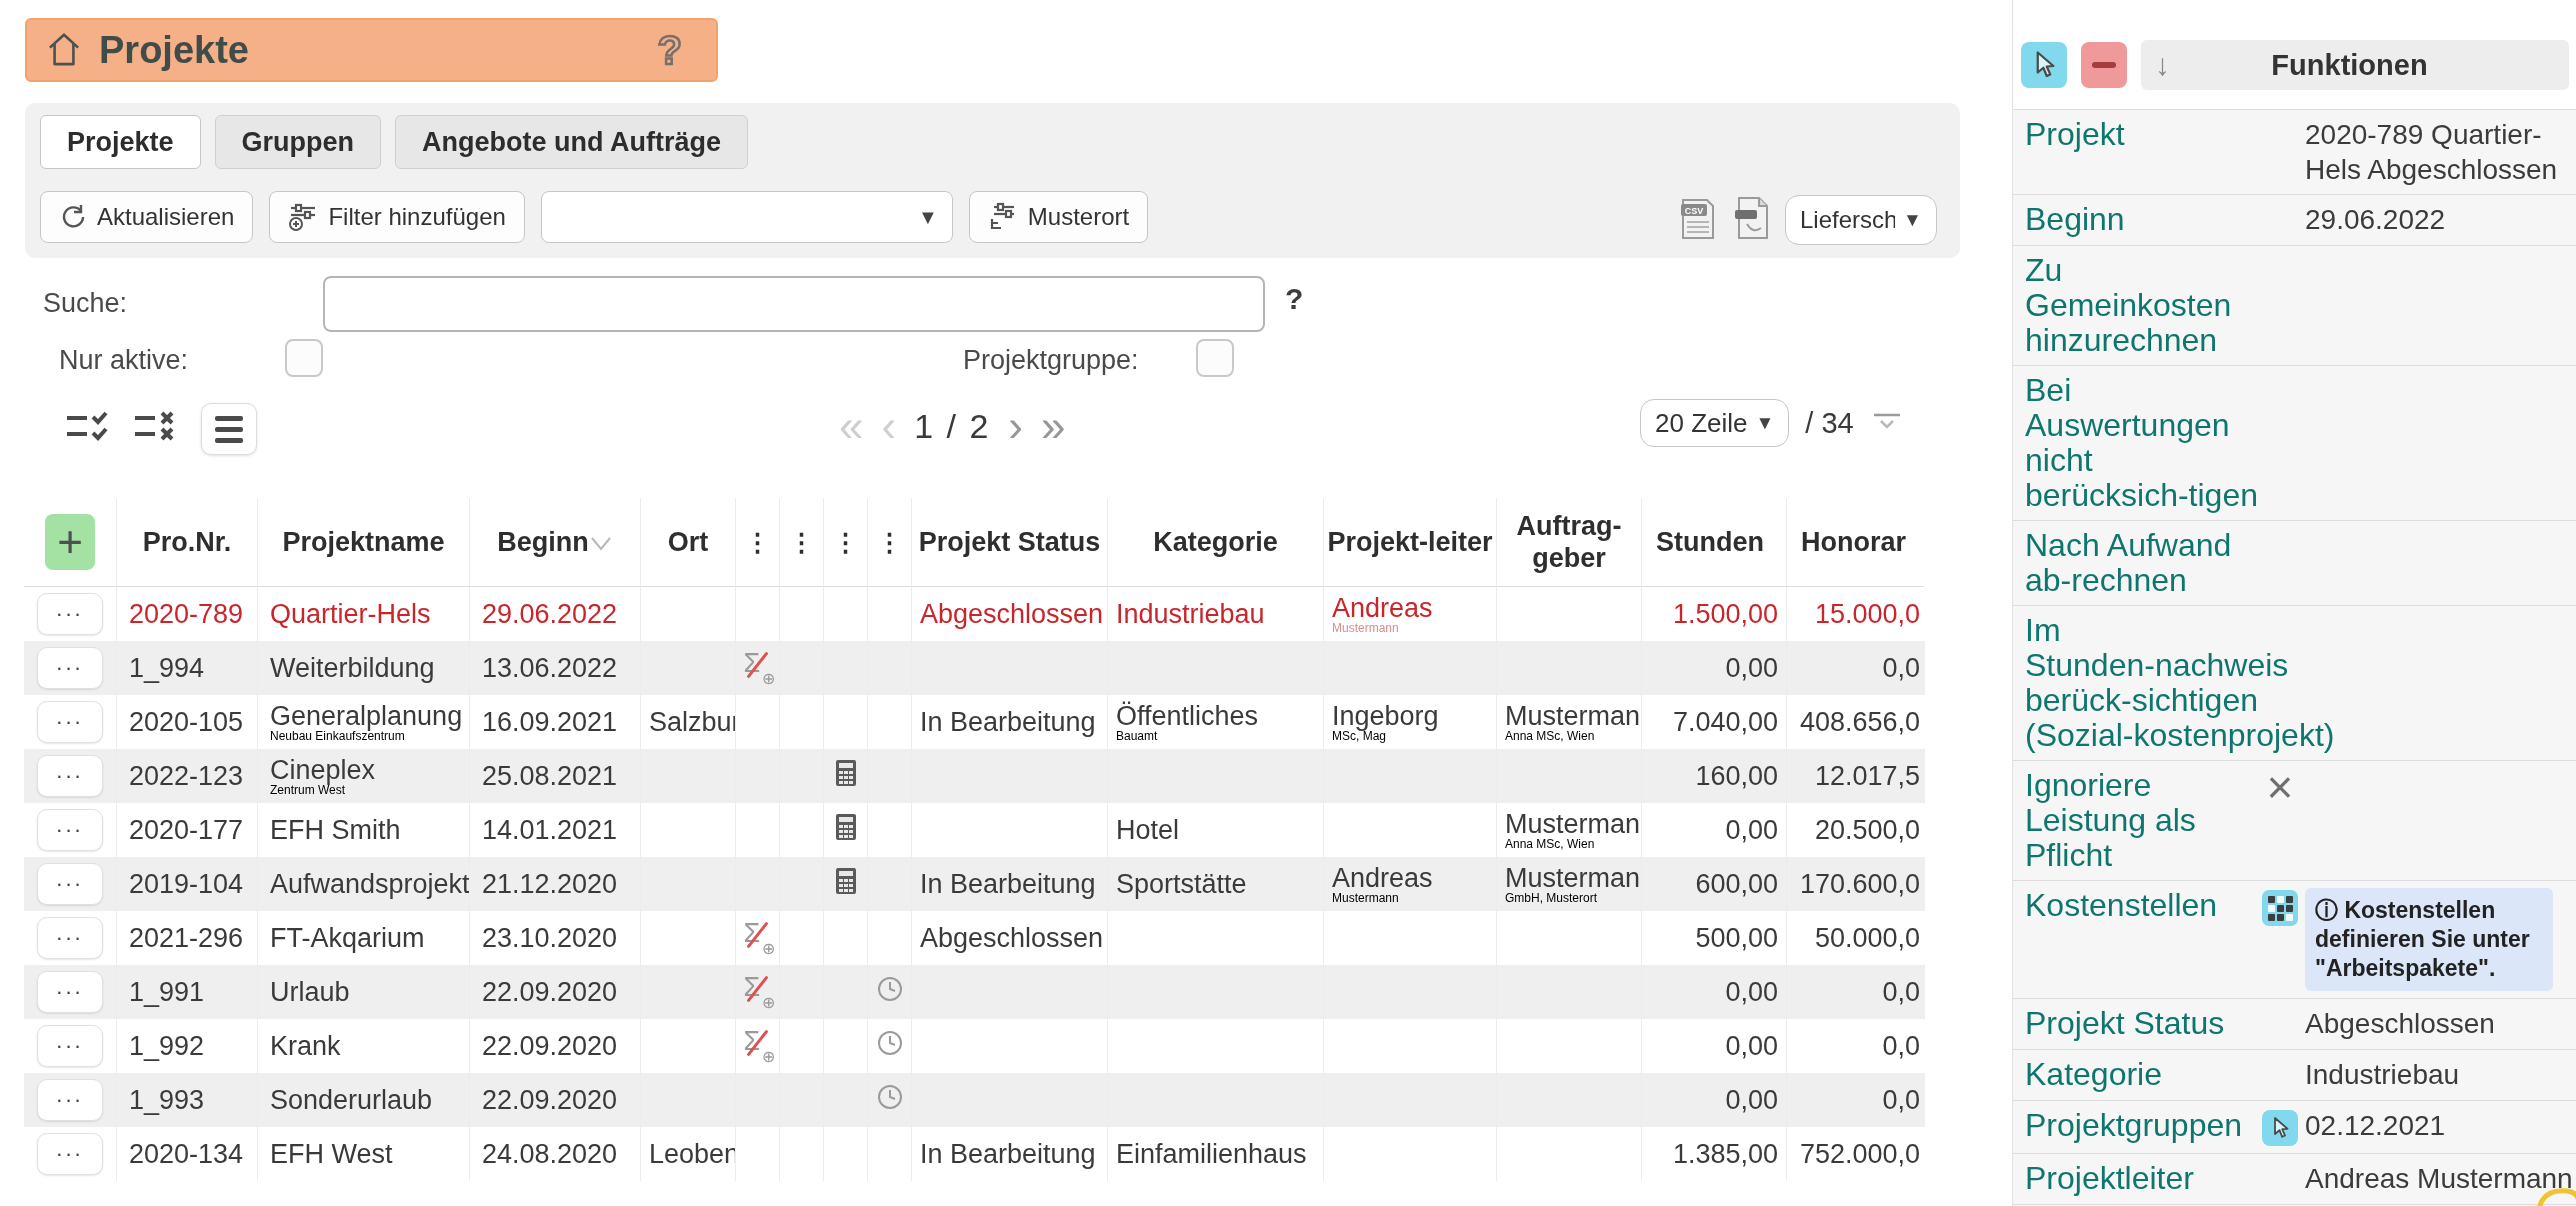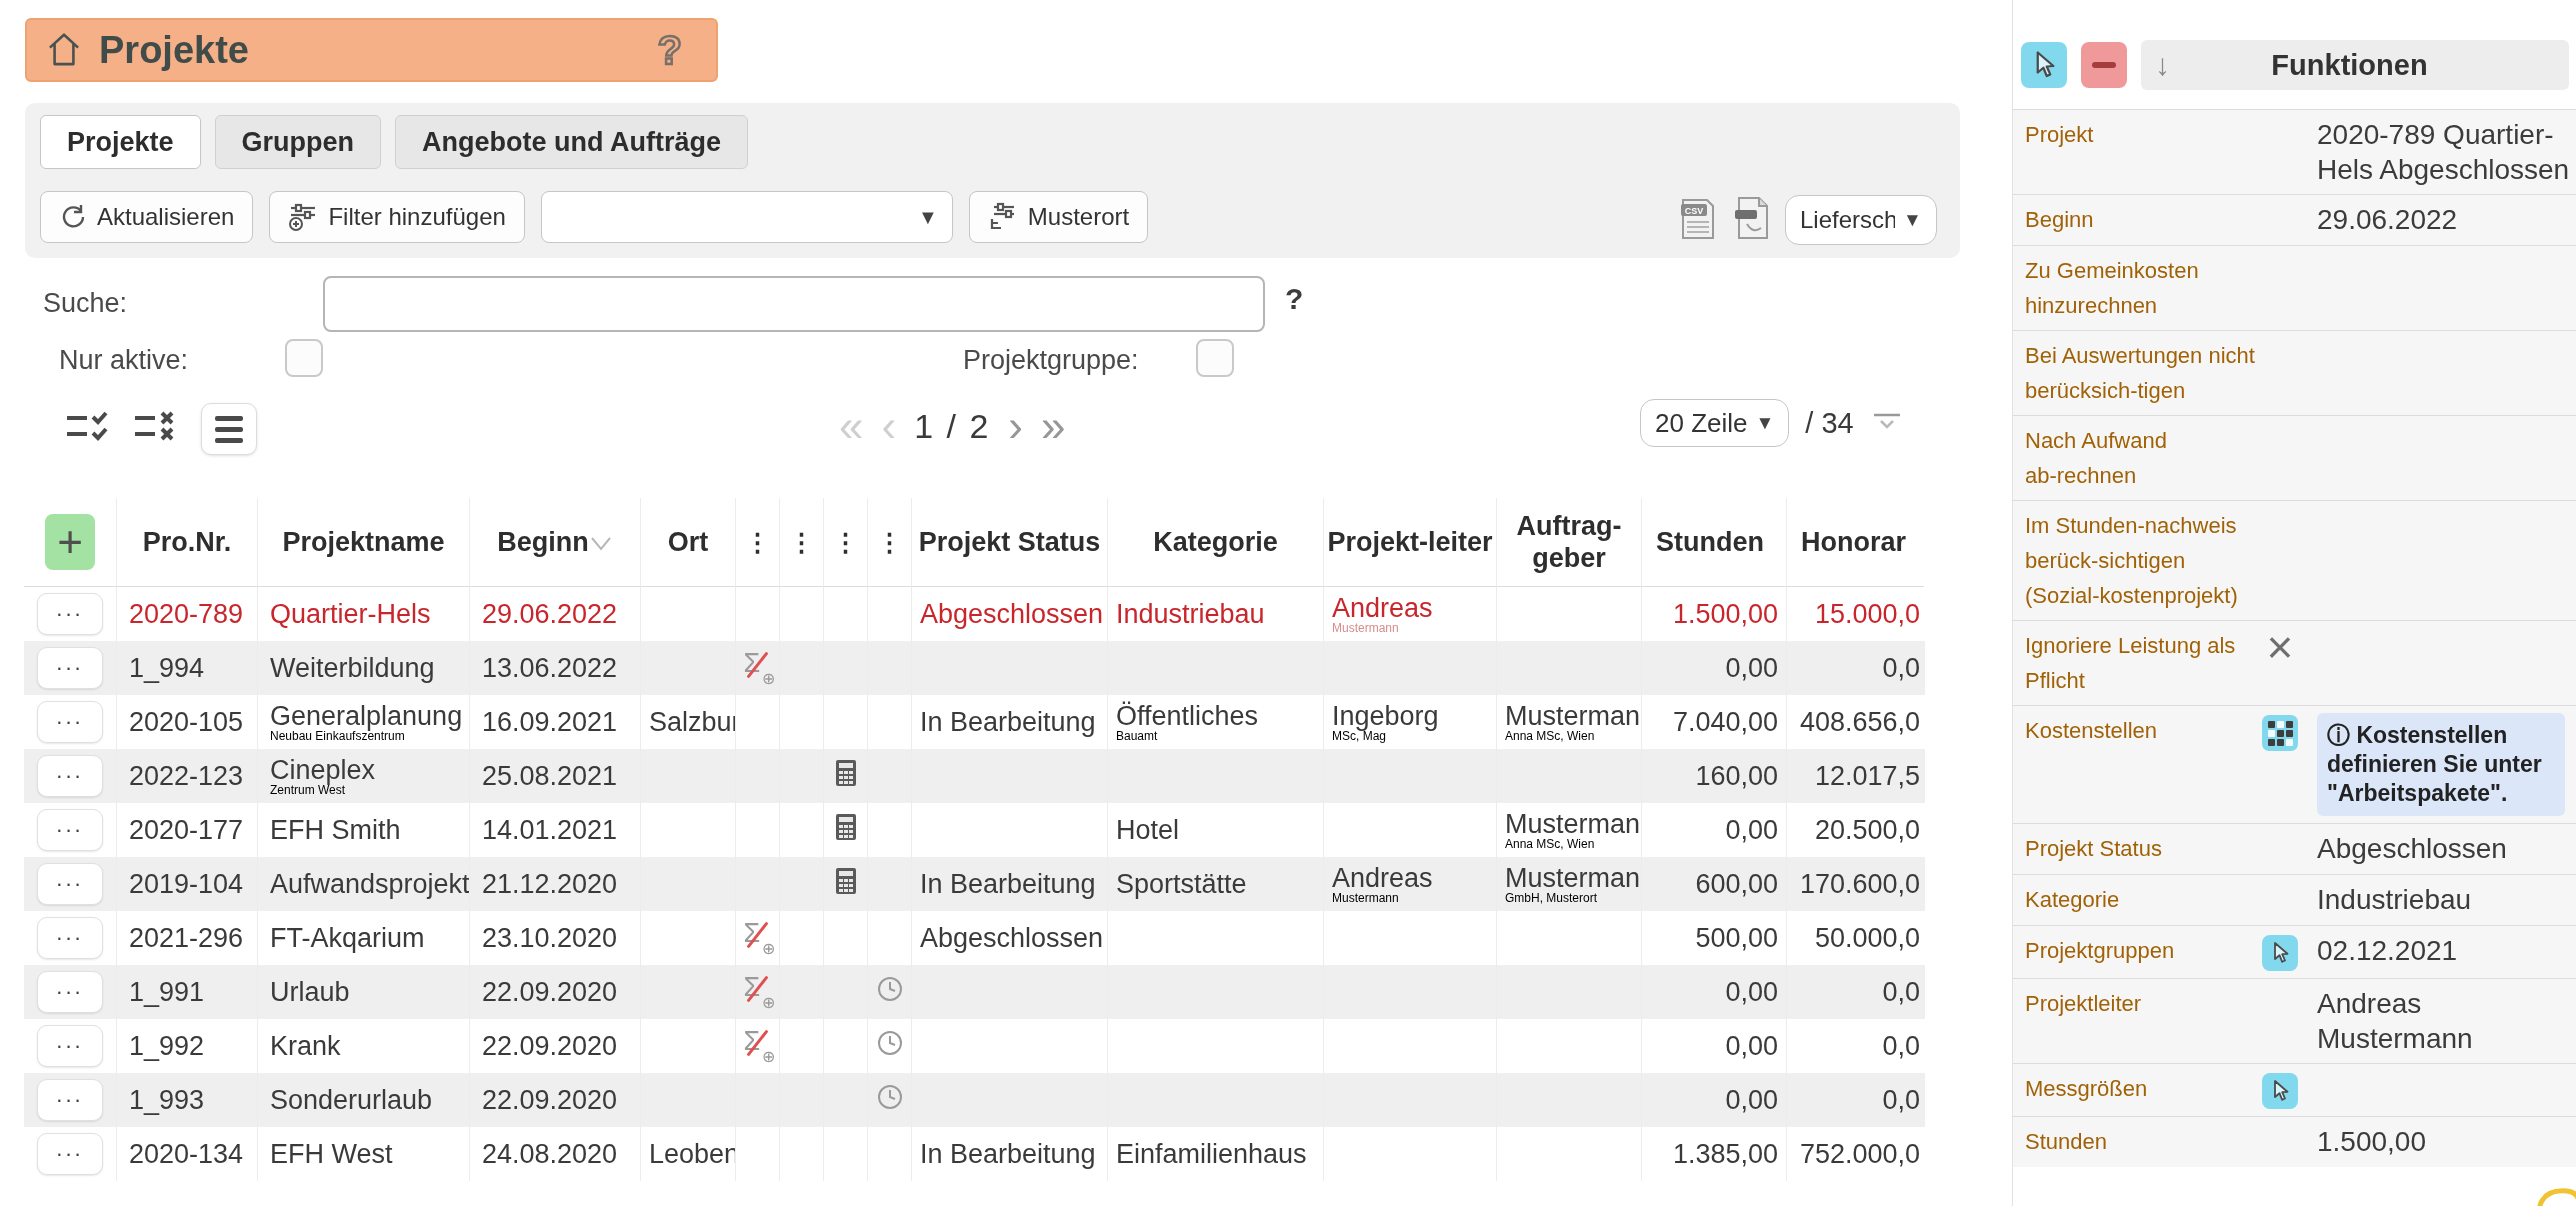--- a/index.html
+++ b/index.html
@@ -93,23 +93,23 @@
   .ptool{position:absolute;left:8px;top:40px;display:flex;align-items:center;gap:14px;width:548px;}
   .sqbtn{width:46px;height:46px;border-radius:8px;display:flex;align-items:center;justify-content:center;}
   .cyan{background:#82d9ee;}
   .redbtn{background:#f0999b;}
   .minusbar{width:24px;height:6px;background:#a53d3d;border-radius:3px;}
   .ptitlebar{flex:1;height:50px;background:#ededed;border-radius:6px;display:flex;align-items:center;}
   .ptitlebar .dn{font-size:30px;color:#8a8a8a;margin-left:14px;}
   .ptitlebar .t{flex:1;text-align:center;font-size:29px;font-weight:bold;color:#333;margin-right:40px;}
   .pfields{position:absolute;left:0;top:109px;width:564px;}
   .pfield{display:flex;border-top:1px solid #dcdcdc;background:#f6f6f6;padding:7px 0 7px 12px;min-height:36px;}
-  .pfield .flabel{width:230px;font-size:22px;color:#a16207;line-height:35px;flex:0 0 230px;}
+  .pfield .flabel{width:230px;font-size:32px;color:#0f766e;line-height:35px;flex:0 0 230px;}
   .pfield .ficon{width:50px;flex:0 0 50px;display:flex;justify-content:center;align-items:flex-start;padding-top:2px;}
-  .pfield .fvalue{flex:1;font-size:28px;color:#3b3b3b;line-height:35px;overflow:hidden;margin-left:12px;}
+  .pfield .fvalue{flex:1;font-size:28px;color:#3b3b3b;line-height:35px;overflow:hidden;}
   .xmark{font-size:46px;font-weight:200;color:#6f6f6f;line-height:34px;}
   .gridbtn{width:36px;height:36px;border-radius:7px;background:#82d9ee;display:grid;
            grid-template-columns:7px 7px 7px;grid-template-rows:7px 7px 7px;gap:2px;
            align-content:center;justify-content:center;}
   .gridbtn i{background:#3d3d3d;border-radius:1px;}
   .gridbtn i:nth-child(2),.gridbtn i:nth-child(4),.gridbtn i:nth-child(9){background:#f4fbfd;}
   .infobox{background:#dbe6f9;border-radius:6px;padding:8px 10px;margin-right:8px;
            font-size:23px;font-weight:bold;color:#222;line-height:29px;width:228px;}
   .swoosh{position:absolute;right:-4px;bottom:-10px;}
 </style>

